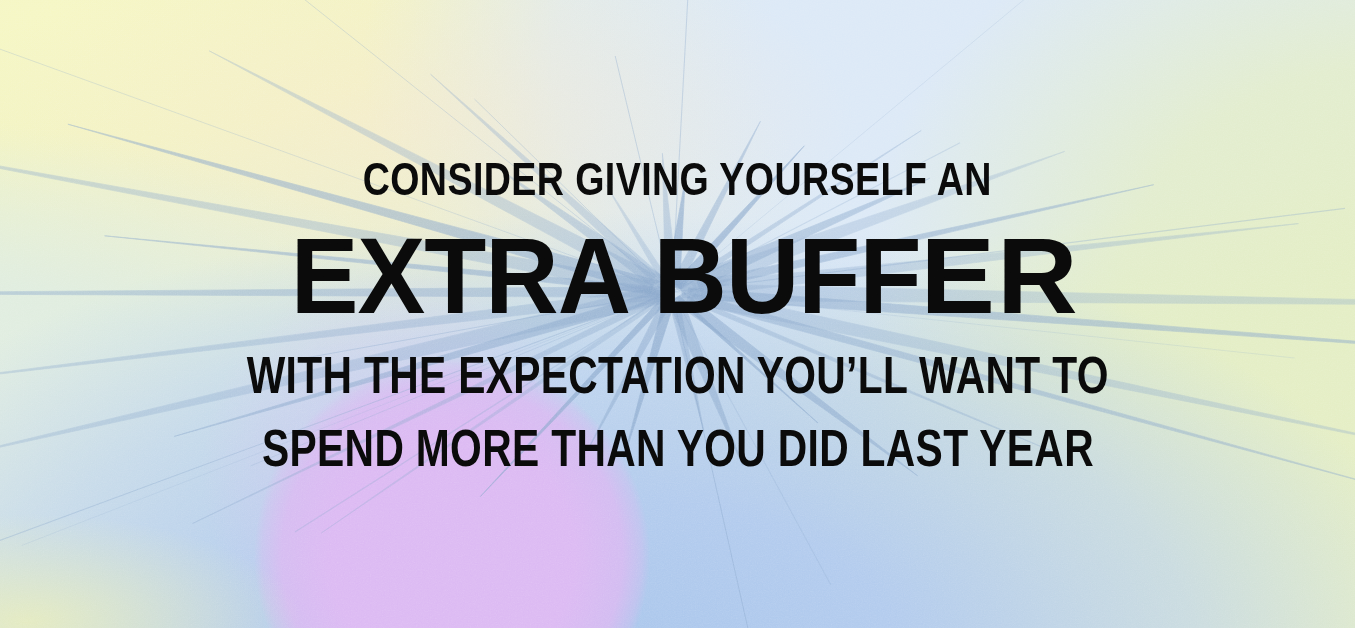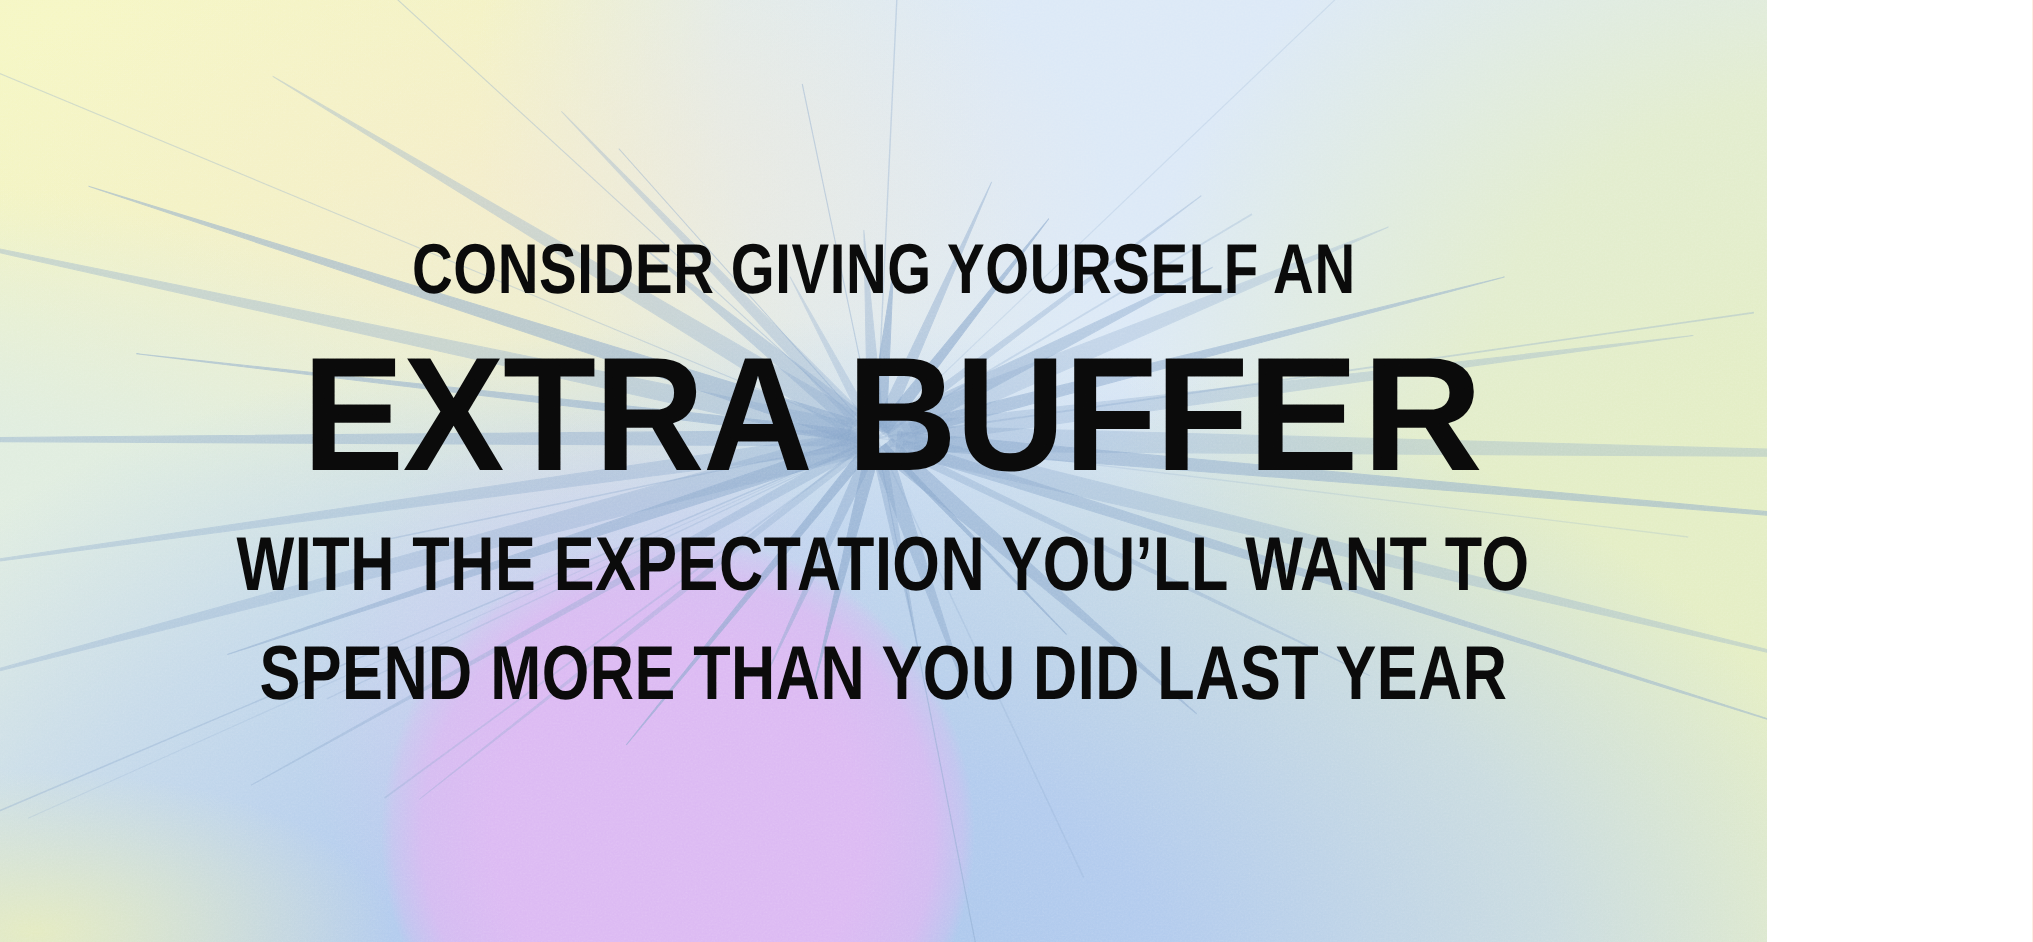--- a/index.html
+++ b/index.html
@@ -3,25 +3,25 @@
 <meta charset="utf-8">
 <title>Extra Buffer Graphic</title>
 <style>
   html, body {
     margin: 0;
     padding: 0;
     background: #ffffff;
   }
   #stage {
     position: relative;
-    width: 1178px;
+    width: 1355px;
     height: 628px;
     overflow: hidden;
     font-family: "Liberation Sans", sans-serif;
-    background: #f97316;
+    background: #fde047;
   }
 
   
   .bg-layer {
     position: absolute;
     inset: 0;
     pointer-events: none;
   }
   #bg-base {
     background:

